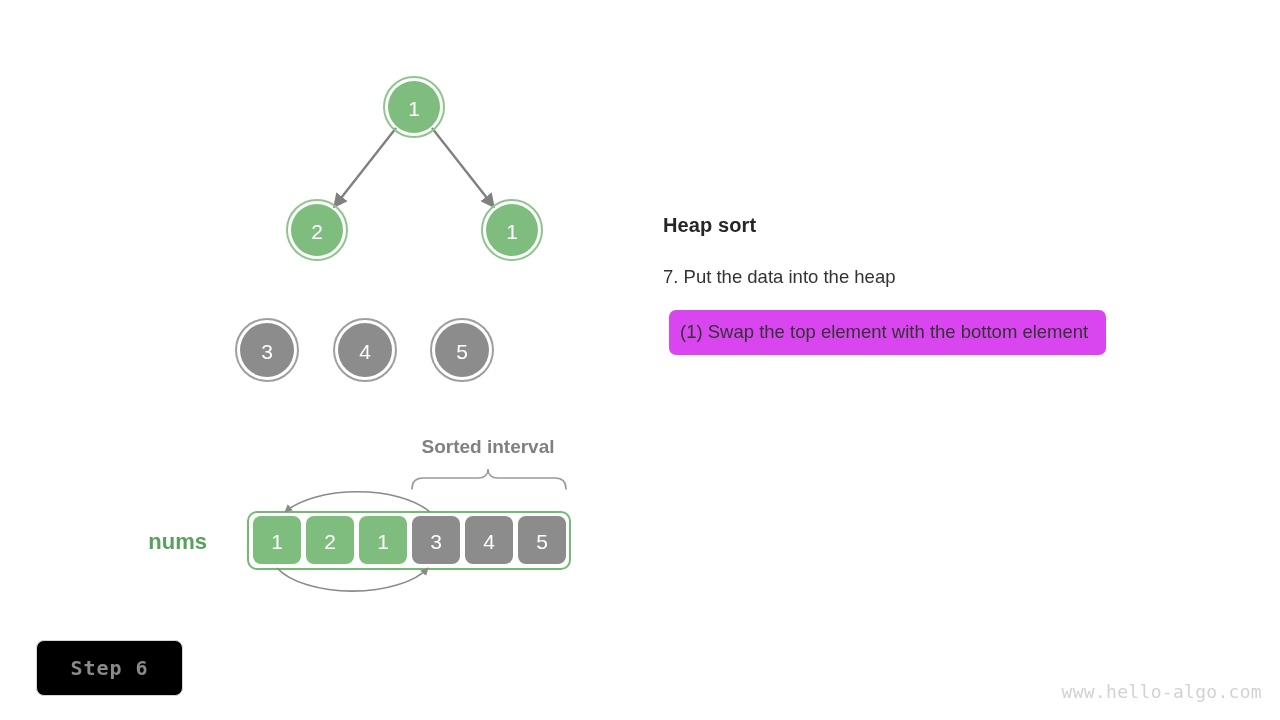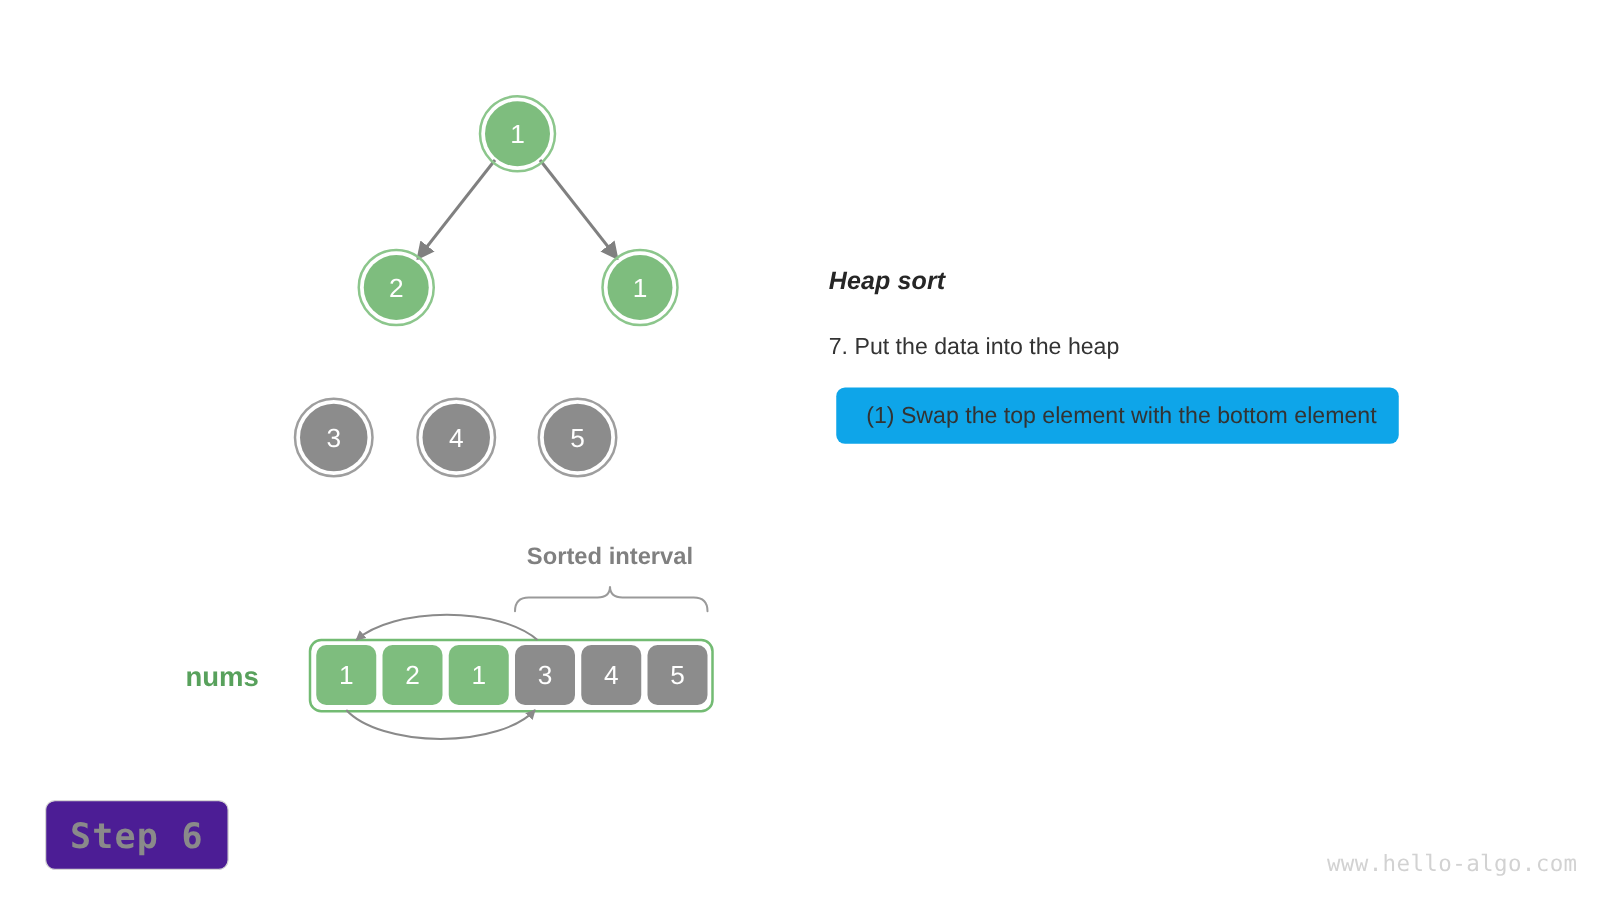--- a/index.html
+++ b/index.html
@@ -63,54 +63,53 @@
     left: 663px;
     top: 214px;
     width: 590px;
   }
   #info-title {
     font-size: 20px;
     font-weight: bold;
     color: #262626;
     margin: 0 0 28px 0;
     letter-spacing: 0.1px;
-    font-style: italic;
   }
   .info-step {
     font-size: 18.5px;
     color: #333333;
     margin: 0 0 22px 0;
     line-height: 1.25;
   }
   #info-substep {
     display: inline-block;
-    background: #0ea5e9;
+    background: #d946ef;
     border-radius: 7px;
-    padding: 11px 18px 12px 24px;
+    padding: 11px 18px 12px 11px;
     font-size: 18.5px;
     color: #333333;
     margin-left: 6px;
     line-height: 1.2;
   }
 
   
   #step-badge {
     position: absolute;
     left: 36px;
     top: 640px;
     width: 145px;
     height: 54px;
     border: 1px solid #d5d5d5;
     border-radius: 8px;
-    background: #4c1d95;
+    background: #000000;
     display: flex;
     align-items: center;
     justify-content: center;
     font-family: "DejaVu Sans Mono", monospace;
-    font-size: 28px;
+    font-size: 20px;
     font-weight: bold;
     color: #8a8a8a;
     letter-spacing: 1px;
   }
 
   
   #watermark {
     position: absolute;
     right: 18px;
     bottom: 18px;

